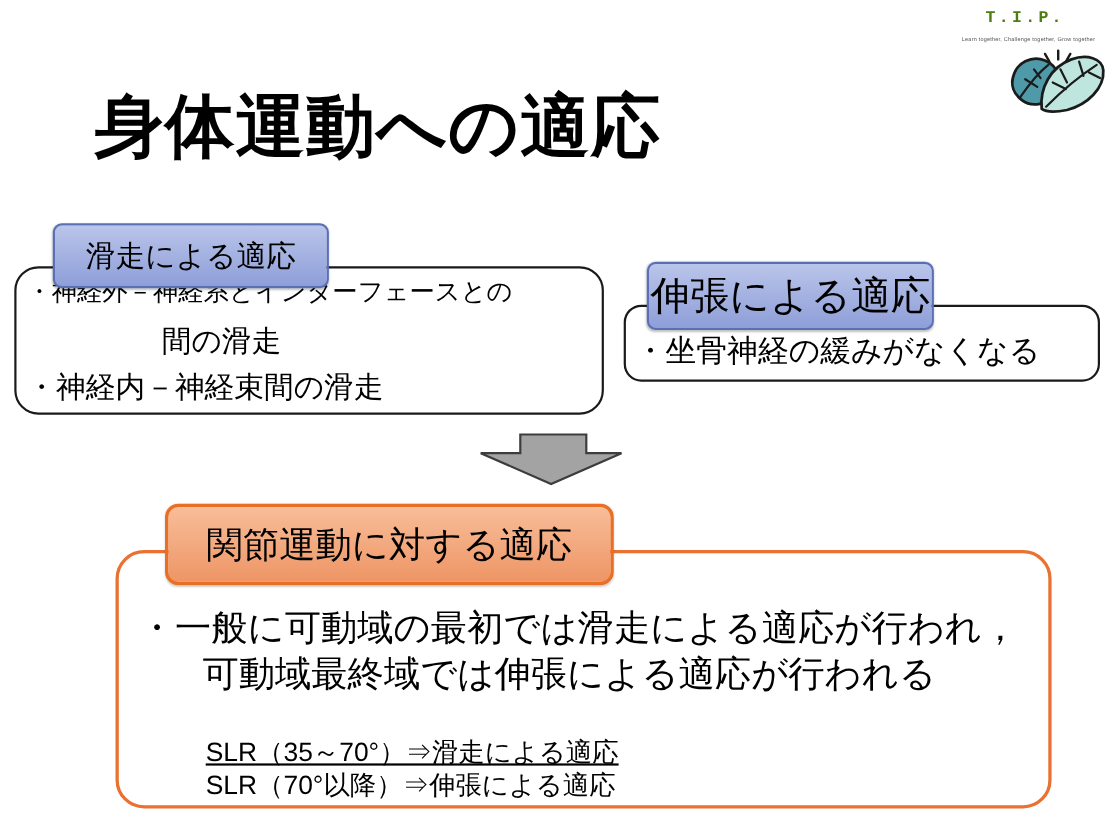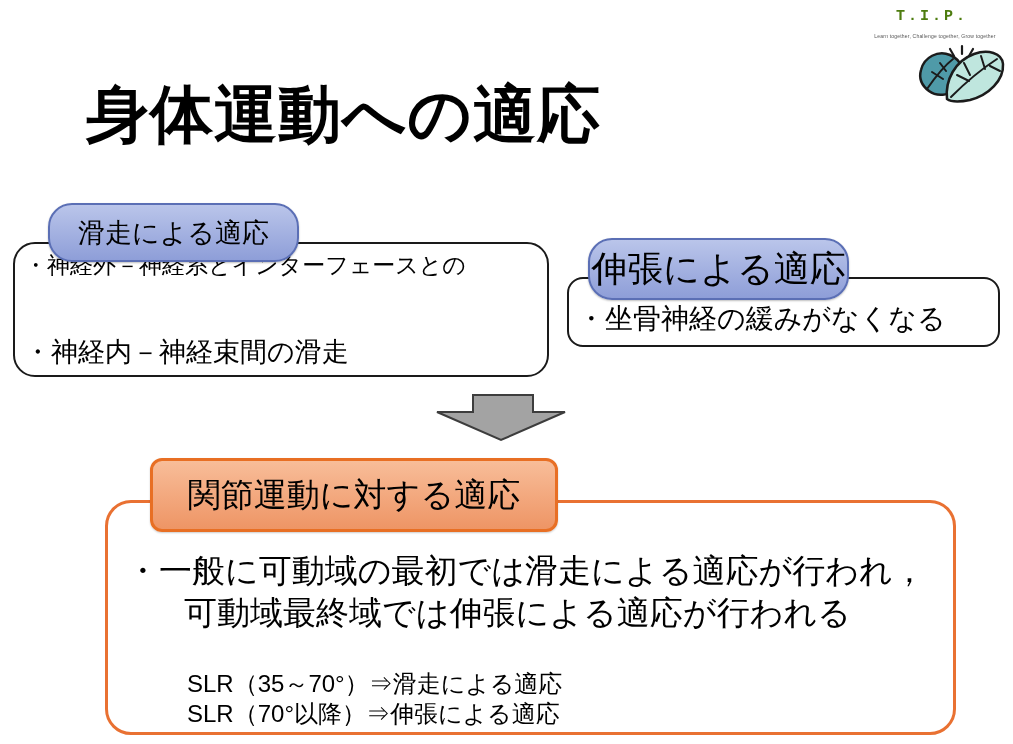--- a/index.html
+++ b/index.html
@@ -23,21 +23,21 @@
     position:absolute;left:70px;top:56px;margin:16px;
     font-size:63px;font-weight:700;letter-spacing:1px;
   }
   
   .wbox{position:absolute;background:#fff;border:2px solid #1a1a1a;}
   .wbox1{left:13px;top:242px;width:532px;height:131px;border-radius:22px;}
   .wbox2{left:567px;top:277px;width:429px;height:66px;border-radius:16px;}
   .bluelabel{
     position:absolute;display:flex;align-items:center;justify-content:center;
     background:linear-gradient(#bac5ea,#8e9ed8);
-    border:2px solid #5b6fb5;border-radius:24px;
+    border:2px solid #5b6fb5;border-radius:8px;
     box-shadow:0 1px 2px rgba(0,0,0,.25);
   }
   .bl1{left:48px;top:203px;width:247px;height:55px;font-size:27px;}
   .bl2{left:588px;top:238px;width:257px;height:58px;font-size:36px;}
   .orangelabel{
     position:absolute;left:150px;top:458px;width:402px;height:68px;
     display:flex;align-items:center;justify-content:center;
     background:linear-gradient(#f8bd99,#ee9565);
     border:3px solid #e86f24;border-radius:12px;font-size:33px;
     box-shadow:0 1px 2px rgba(0,0,0,.2);
@@ -48,21 +48,21 @@
   }
   
   .tline{position:absolute;white-space:nowrap;}
   .g1{left:24px;top:250px;font-size:23px;}
   .g2{left:147px;top:292px;font-size:27px;}
   .g3{left:24px;top:334px;font-size:27px;}
   .s1{left:577px;top:300px;font-size:28px;}
   .m1{left:126px;top:549px;font-size:33px;}
   .m2{left:149px;top:591px;font-size:33px;margin-left:35px;}
   .e1{left:156px;top:637px;font-size:24px;}
-  .e2{left:187px;top:668px;font-size:24px;}
+  .e2{left:187px;top:668px;font-size:24px;text-decoration:underline;}
   .e3{left:187px;top:698px;font-size:24px;}
   .arrow{position:absolute;left:434px;top:393px;}
 </style>
 </head>
 <body>
 
 <div class="slide">
 
   <div class="logo-title">T.I.P.</div>
   <div class="logo-tagline">Learn together, Challenge together, Grow together</div>
@@ -71,20 +71,21 @@
     <path d="M9,26 C12,13 26,6 38,11 C50,16 55,30 48,41 C41,51 26,54 17,47 C9,41 7,33 9,26 Z" fill="#4f9aa8" stroke="#1b1b1b" stroke-width="2.5" stroke-linejoin="round"></path>
     <path d="M15,45 C24,32 32,22 41,15 M20,28 L31,35 M28,19 L34,27" stroke="#1b1b1b" stroke-width="2" fill="none" stroke-linecap="round"></path>
     <path d="M35,55 C33,36 43,17 62,10 C76,5 90,9 91,20 C92,36 77,51 58,56 C48,58 39,58 35,55 Z" fill="#bfe6de" stroke="#1b1b1b" stroke-width="2.5" stroke-linejoin="round"></path>
     <path d="M39,53 C52,40 68,26 85,15 M52,19 L58,31 M69,12 L73,25 M45,31 L57,37 M78,22 L88,27" stroke="#1b1b1b" stroke-width="2" fill="none" stroke-linecap="round"></path>
   </svg>
 
   <h1 class="title">身体運動への適応</h1>
 
   <div class="wbox wbox1"></div>
   <div class="tline g1">・神経外－神経系とインターフェースとの</div>
+  <div class="tline g2">間の滑走</div>
   <div class="tline g3">・神経内－神経束間の滑走</div>
   <div class="bluelabel bl1">滑走による適応</div>
 
   <div class="wbox wbox2"></div>
   <div class="tline s1">・坐骨神経の緩みがなくなる</div>
   <div class="bluelabel bl2">伸張による適応</div>
 
   <svg class="arrow" width="134" height="50" viewBox="0 0 134 50">
     <polygon points="39,2 99,2 99,19 131,19 67,47 3,19 39,19" fill="#a3a3a3" stroke="#3d3d3d" stroke-width="2" stroke-linejoin="miter"></polygon>
   </svg>

